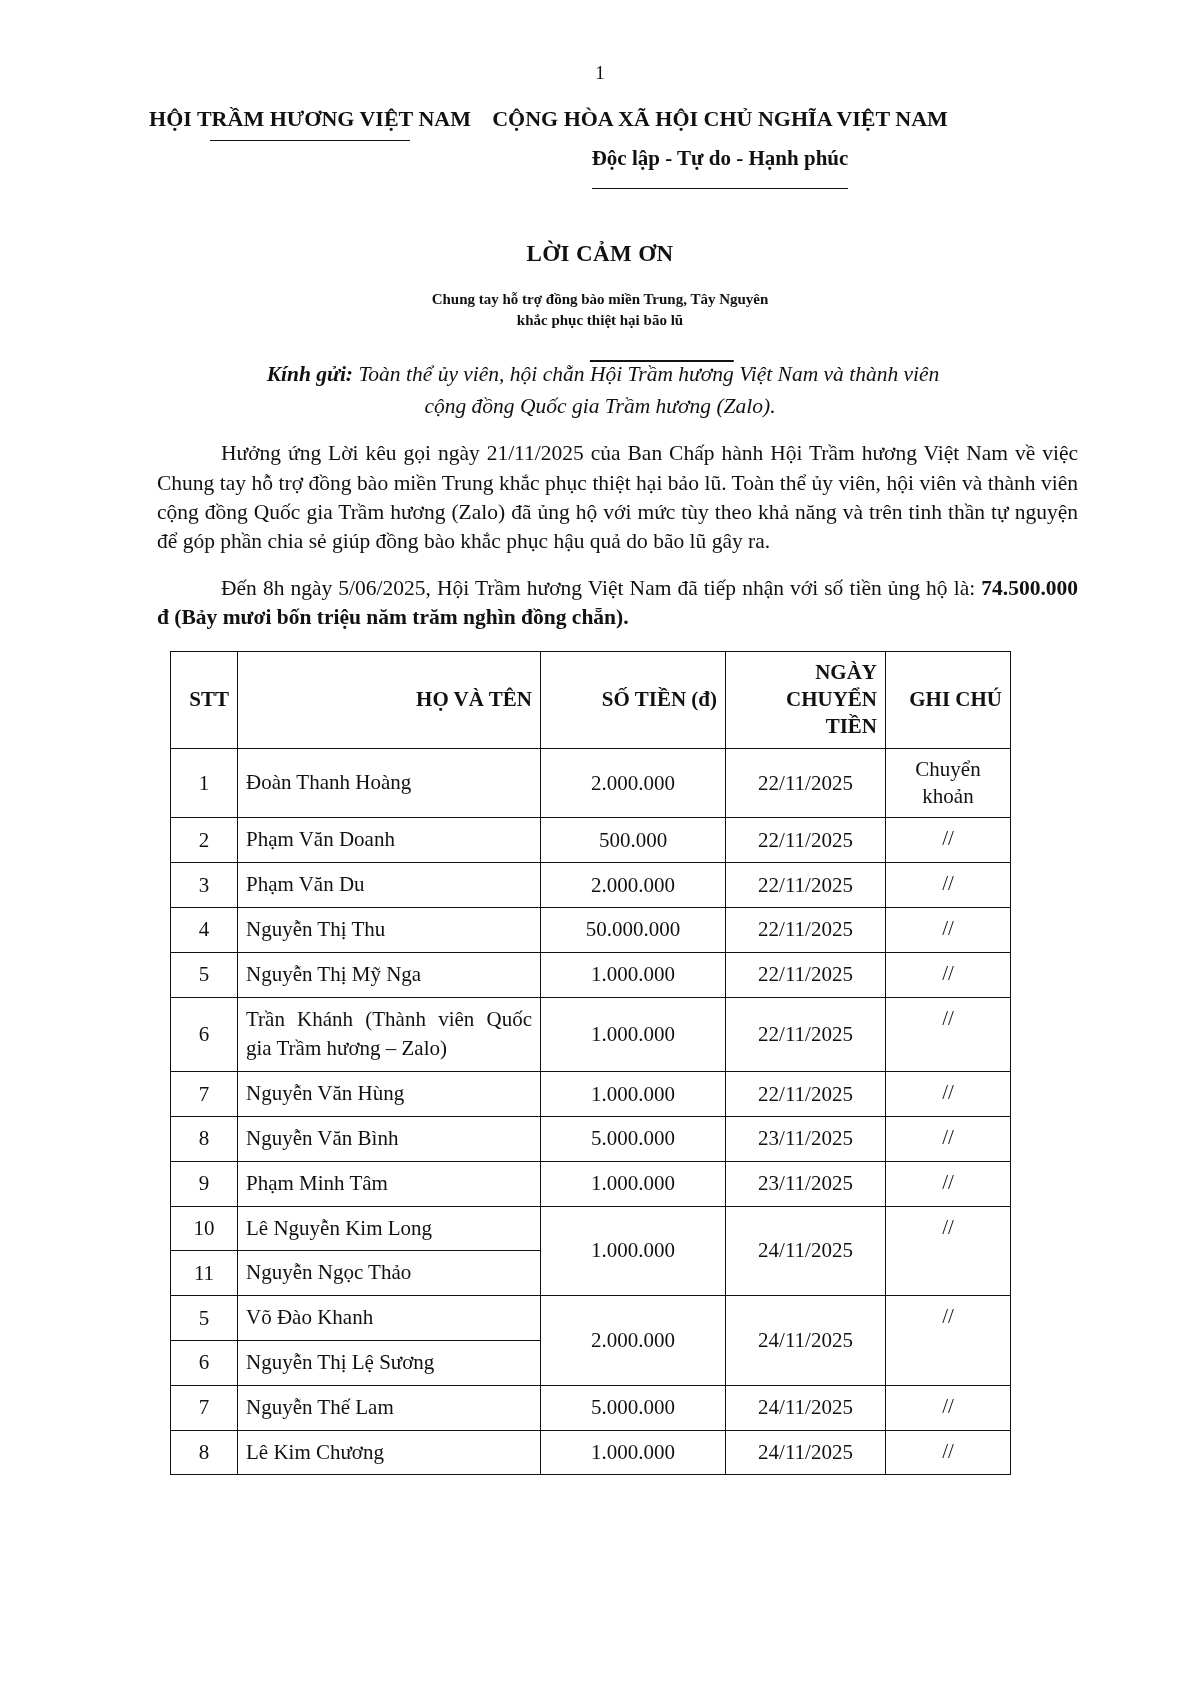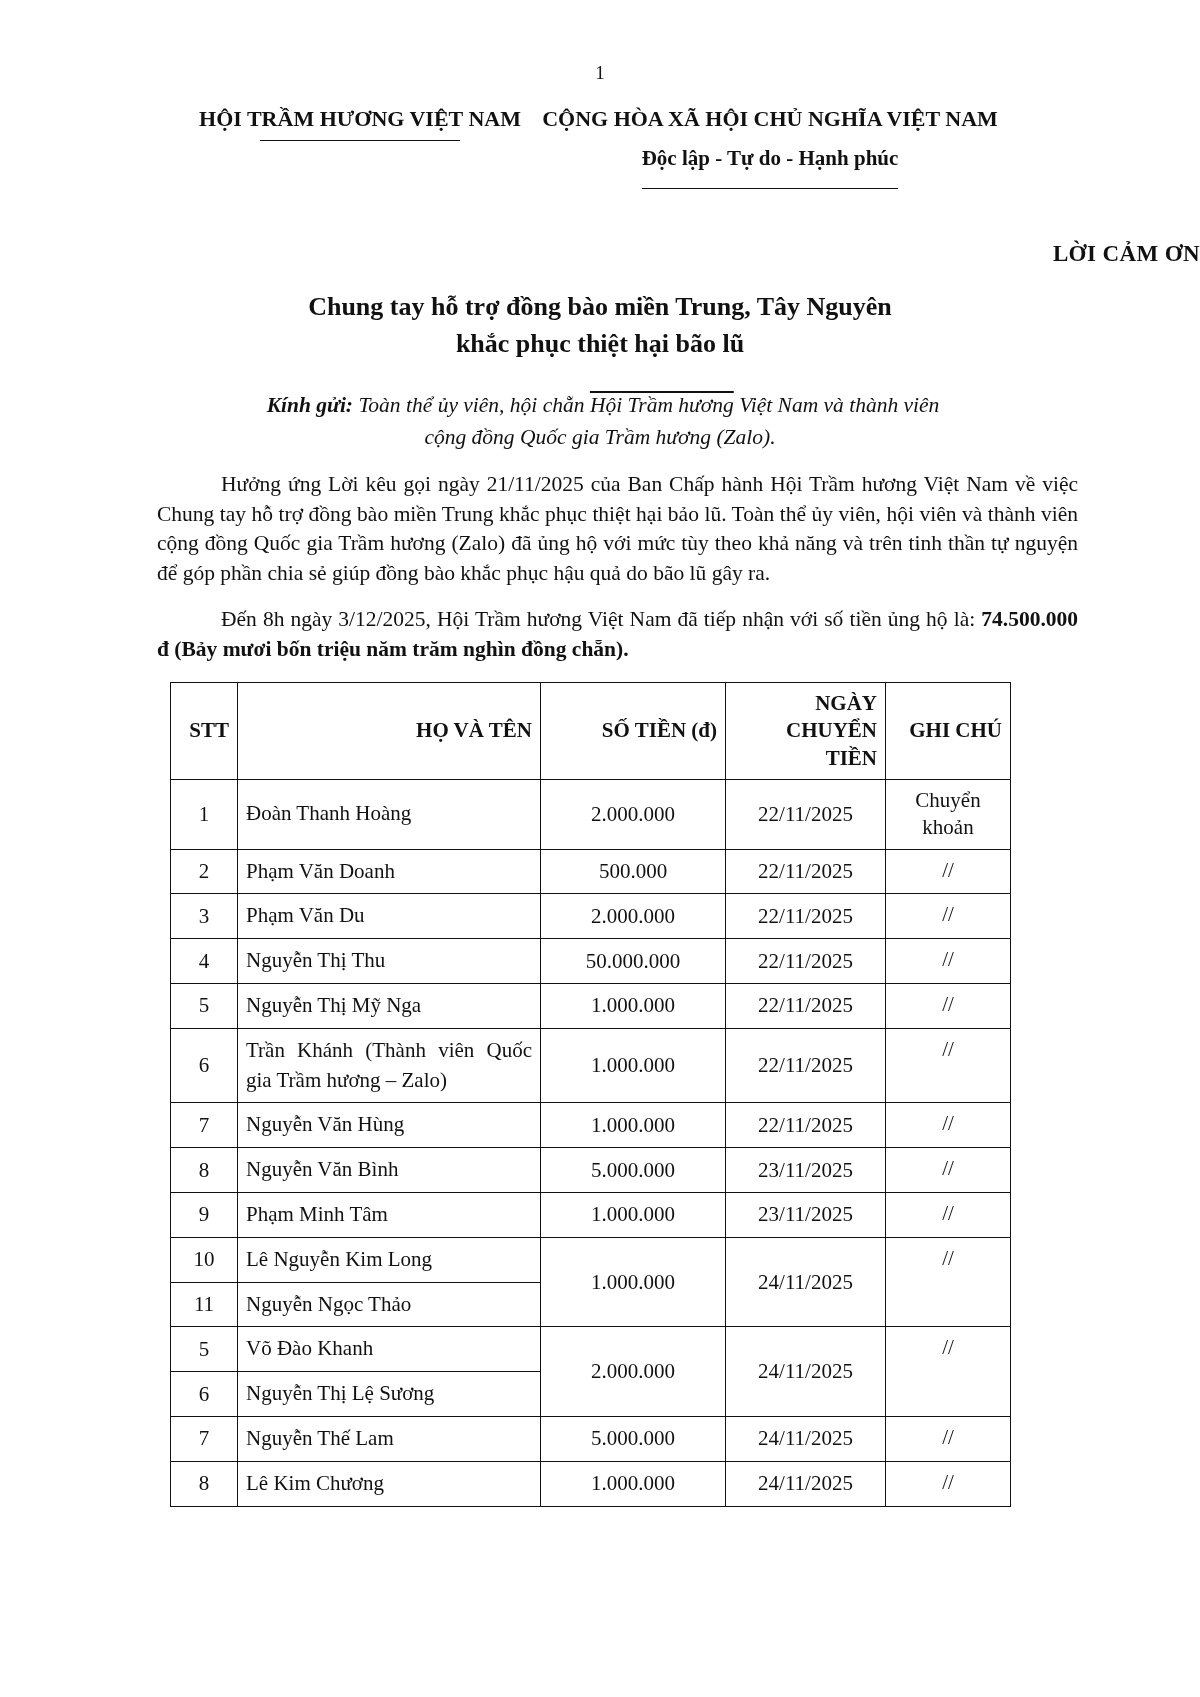--- a/index.html
+++ b/index.html
@@ -21,21 +21,21 @@
     padding-top: 62px;
   }
   .page-number {
     text-align: center;
     font-size: 19px;
     margin-bottom: 22px;
   }
   
   .letterhead {
     display: flex;
-    justify-content: center;
+    justify-content: flex-start;
     margin: 0 140px 5px 140px;
   }
   .org-block {
     width: 340px;
     text-align: center;
   }
   .org-name {
     font-weight: bold;
     font-size: 22px;
     white-space: nowrap;
@@ -64,30 +64,30 @@
     border-bottom: 1.6px solid #111;
   }
   .place-date {
     font-style: italic;
     font-size: 21px;
     margin-top: 12px;
     white-space: nowrap;
   }
   
   .doc-title {
-    text-align: right;
+    text-align: center;
     font-weight: bold;
     font-size: 23px;
     margin-top: 52px;
     letter-spacing: 0.4px;
   }
   .doc-subtitle {
     text-align: center;
     font-weight: bold;
-    font-size: 26px;
+    font-size: 15px;
     line-height: 1.42;
     margin-top: 22px;
   }
   
   .salutation {
     text-align: center;
     font-style: italic;
     font-size: 21.5px;
     line-height: 1.5;
     margin-top: 26px;
@@ -178,21 +178,21 @@
     <div>khắc phục thiệt hại bão lũ</div>
   </div>
 
   <div class="salutation">
     <div><span class="label">Kính gửi:</span><span> Toàn thể ủy viên, hội chẵn </span><span class="overline">Hội Trầm hương</span><span> Việt Nam và thành viên</span></div>
     <div>cộng đồng Quốc gia Trầm hương (Zalo).</div>
   </div>
 
   <div class="body-text">
     <p>Hưởng ứng Lời kêu gọi ngày 21/11/2025 của Ban Chấp hành Hội Trầm hương Việt Nam về việc Chung tay hỗ trợ đồng bào miền Trung khắc phục thiệt hại bảo lũ. Toàn thể ủy viên, hội viên và thành viên cộng đồng Quốc gia Trầm hương (Zalo) đã ủng hộ với mức tùy theo khả năng và trên tinh thần tự nguyện để góp phần chia sẻ giúp đồng bào khắc phục hậu quả do bão lũ gây ra.</p>
-    <p><span>Đến 8h ngày 3/12/2025, Hội Trầm hương Việt Nam đã tiếp nhận với số tiền ủng hộ là: </span><span class="bold">74.500.000 đ (Bảy mươi bốn triệu năm trăm nghìn đồng chẵn).</span></p>
+    <p><span>Đến 8h ngày 5/06/2025, Hội Trầm hương Việt Nam đã tiếp nhận với số tiền ủng hộ là: </span><span class="bold">74.500.000 đ (Bảy mươi bốn triệu năm trăm nghìn đồng chẵn).</span></p>
   </div>
 
   <table class="donor-table">
     <colgroup>
       <col style="width:67px">
       <col style="width:303px">
       <col style="width:185px">
       <col style="width:160px">
       <col style="width:125px">
     </colgroup>

